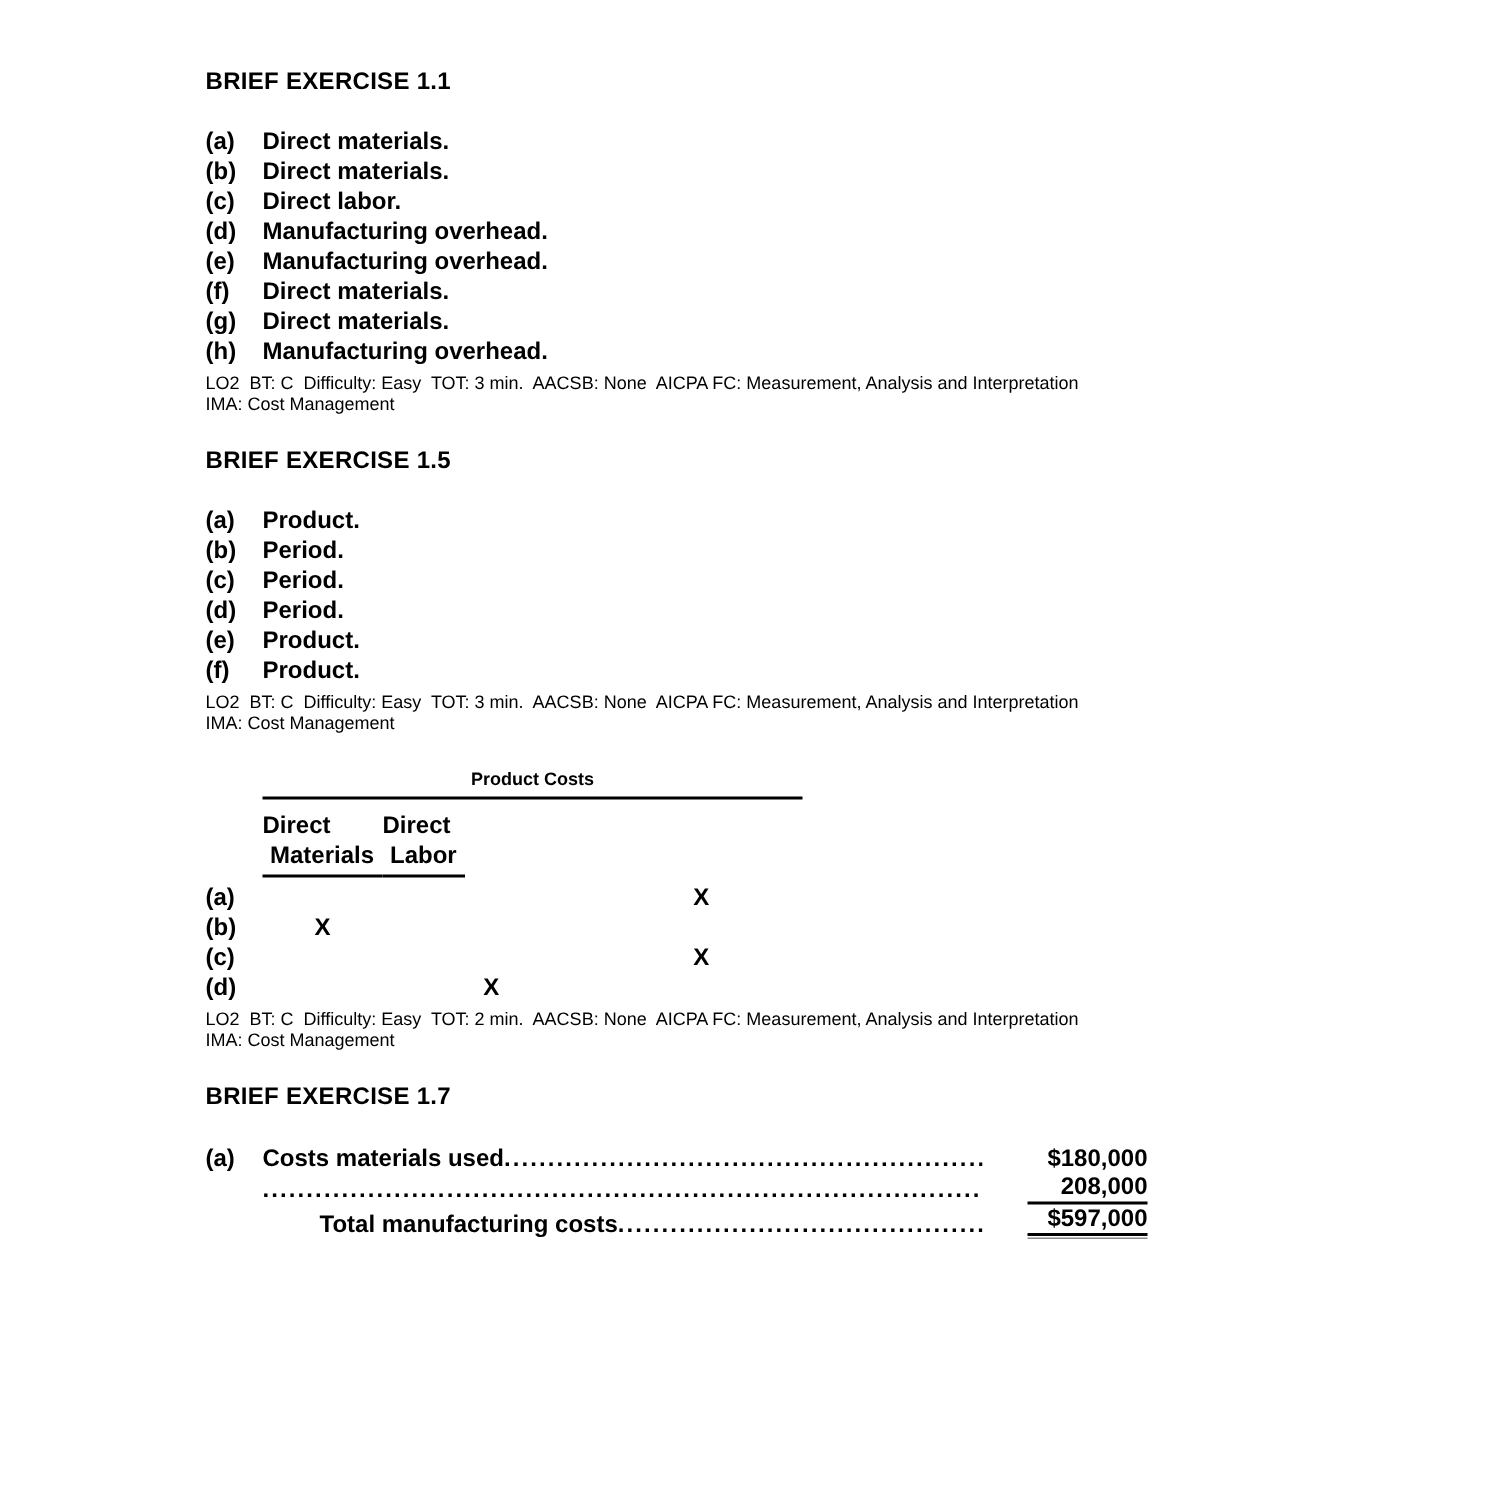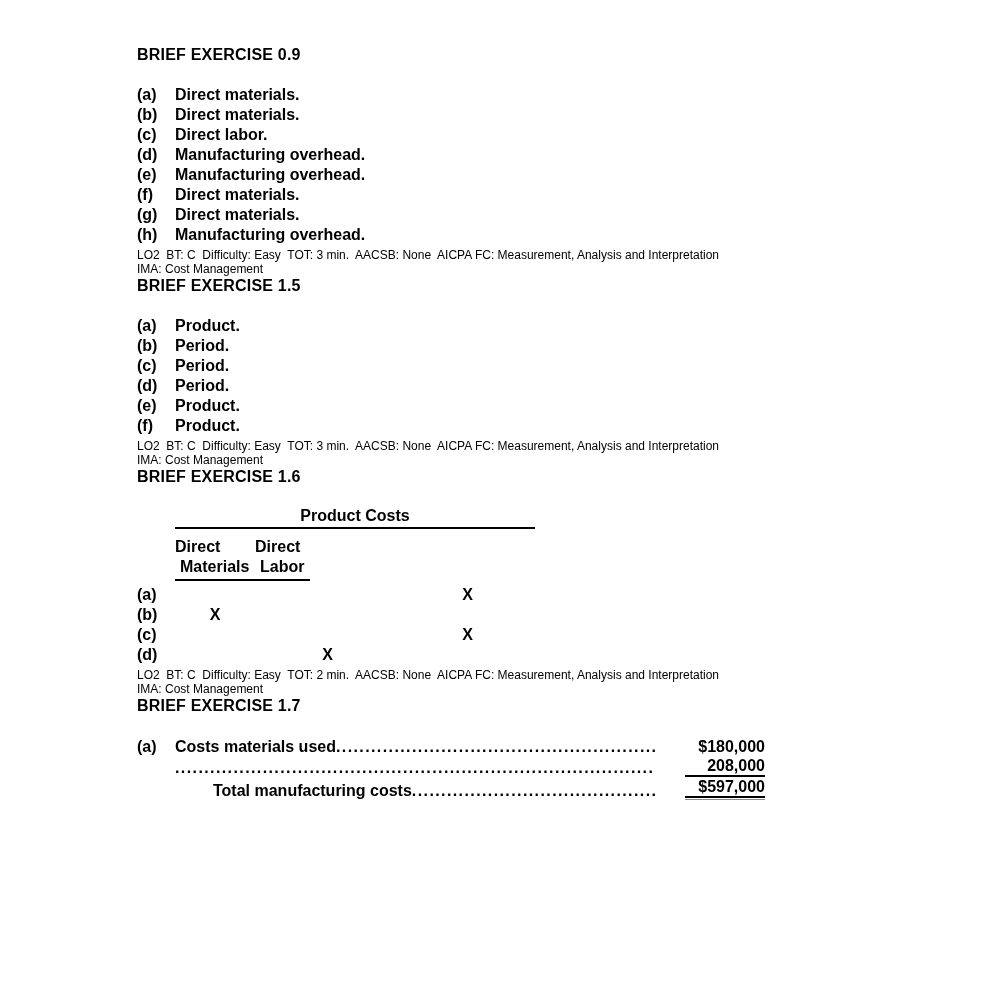--- a/index.html
+++ b/index.html
@@ -1,35 +1,35 @@
 <!DOCTYPE html>
 <html><head>
 <meta charset="utf-8">
 <style>
   * { margin: 0; padding: 0; box-sizing: border-box; }
   html, body { width: 1000px; height: 1000px; background: #fff; }
   body { font-family: "Liberation Sans", sans-serif; color: #000; }
 
   .page { position: relative; width: 1000px; height: 1000px; padding: 45px 60px 0 137px; overflow: hidden; }
 
-  .section + .section { }
+  .section + .section { margin-top: 22px; }
 
   .ex-title { font-size: 16px; font-weight: bold; line-height: 19px; letter-spacing: 0.2px; }
 
   .items { margin-top: 21px; }
   .item { display: flex; font-size: 16px; font-weight: bold; line-height: 20px; }
   .item .lbl { width: 38px; flex: 0 0 38px; }
 
   .footnote { font-size: 12px; line-height: 14px; font-weight: normal; white-space: pre-wrap; }
   .footnote.first { margin-top: 3px; }
 
   
   .pc-table { margin-top: 21px; width: 398px; }
   .pc-head { margin-left: 38px; width: 360px; }
-  .pc-group { text-align: center; font-size: 16px; font-weight: bold; line-height: 17px; padding-bottom: 3px; border-bottom: 2px solid #000; }
+  .pc-group { text-align: center; font-size: 12px; font-weight: bold; line-height: 17px; padding-bottom: 3px; border-bottom: 2px solid #000; }
   .pc-cols { display: flex; padding-top: 8px; }
   .pc-col { text-align: left; font-size: 16px; font-weight: bold; line-height: 20px; }
   .pc-col.c1 { width: 80px; }
   .pc-col.c2 { width: 145px; }
   .pc-col.c3 { width: 135px; }
   .pc-col .u { display: inline-block; border-bottom: 2px solid #000; padding: 0 5px 2px; }
   .pc-col.c1 .u { min-width: 80px; }
   .pc-col.c2 .u { min-width: 55px; }
   .pc-col.c3 .u { min-width: 123px; }
   .pc-body { margin-top: 4px; }
@@ -52,21 +52,21 @@
   .amt.single { border-bottom: 2px solid #000; }
   .amt.double { border-bottom: 1px solid #8a8a8a; padding-bottom: 1px; }
   .amt.double .inner { display: block; border-bottom: 2px solid #000; }
 </style>
 </head>
 <body>
 
 <div class="page">
 
   <div class="section">
-    <div class="ex-title">BRIEF EXERCISE 0.9</div>
+    <div class="ex-title">BRIEF EXERCISE 1.1</div>
     <div class="items">
       <div class="item">
           <span class="lbl">(a)</span>
           <span class="txt">Direct materials.</span>
         </div>
       <div class="item">
           <span class="lbl">(b)</span>
           <span class="txt">Direct materials.</span>
         </div>
       <div class="item">
@@ -124,21 +124,20 @@
       <div class="item">
           <span class="lbl">(f)</span>
           <span class="txt">Product.</span>
         </div>
     </div>
     <div class="footnote first">LO2  BT: C  Difficulty: Easy  TOT: 3 min.  AACSB: None  AICPA FC: Measurement, Analysis and Interpretation</div>
     <div class="footnote">IMA: Cost Management</div>
   </div>
 
   <div class="section">
-    <div class="ex-title">BRIEF EXERCISE 1.6</div>
     <div class="pc-table">
       <div class="pc-head">
         <div class="pc-group">Product Costs</div>
         <div class="pc-cols">
           <div class="pc-col c1">
             <div>Direct</div>
             <div><span class="u">Materials</span></div>
           </div>
           <div class="pc-col c2">
             <div>Direct</div>

